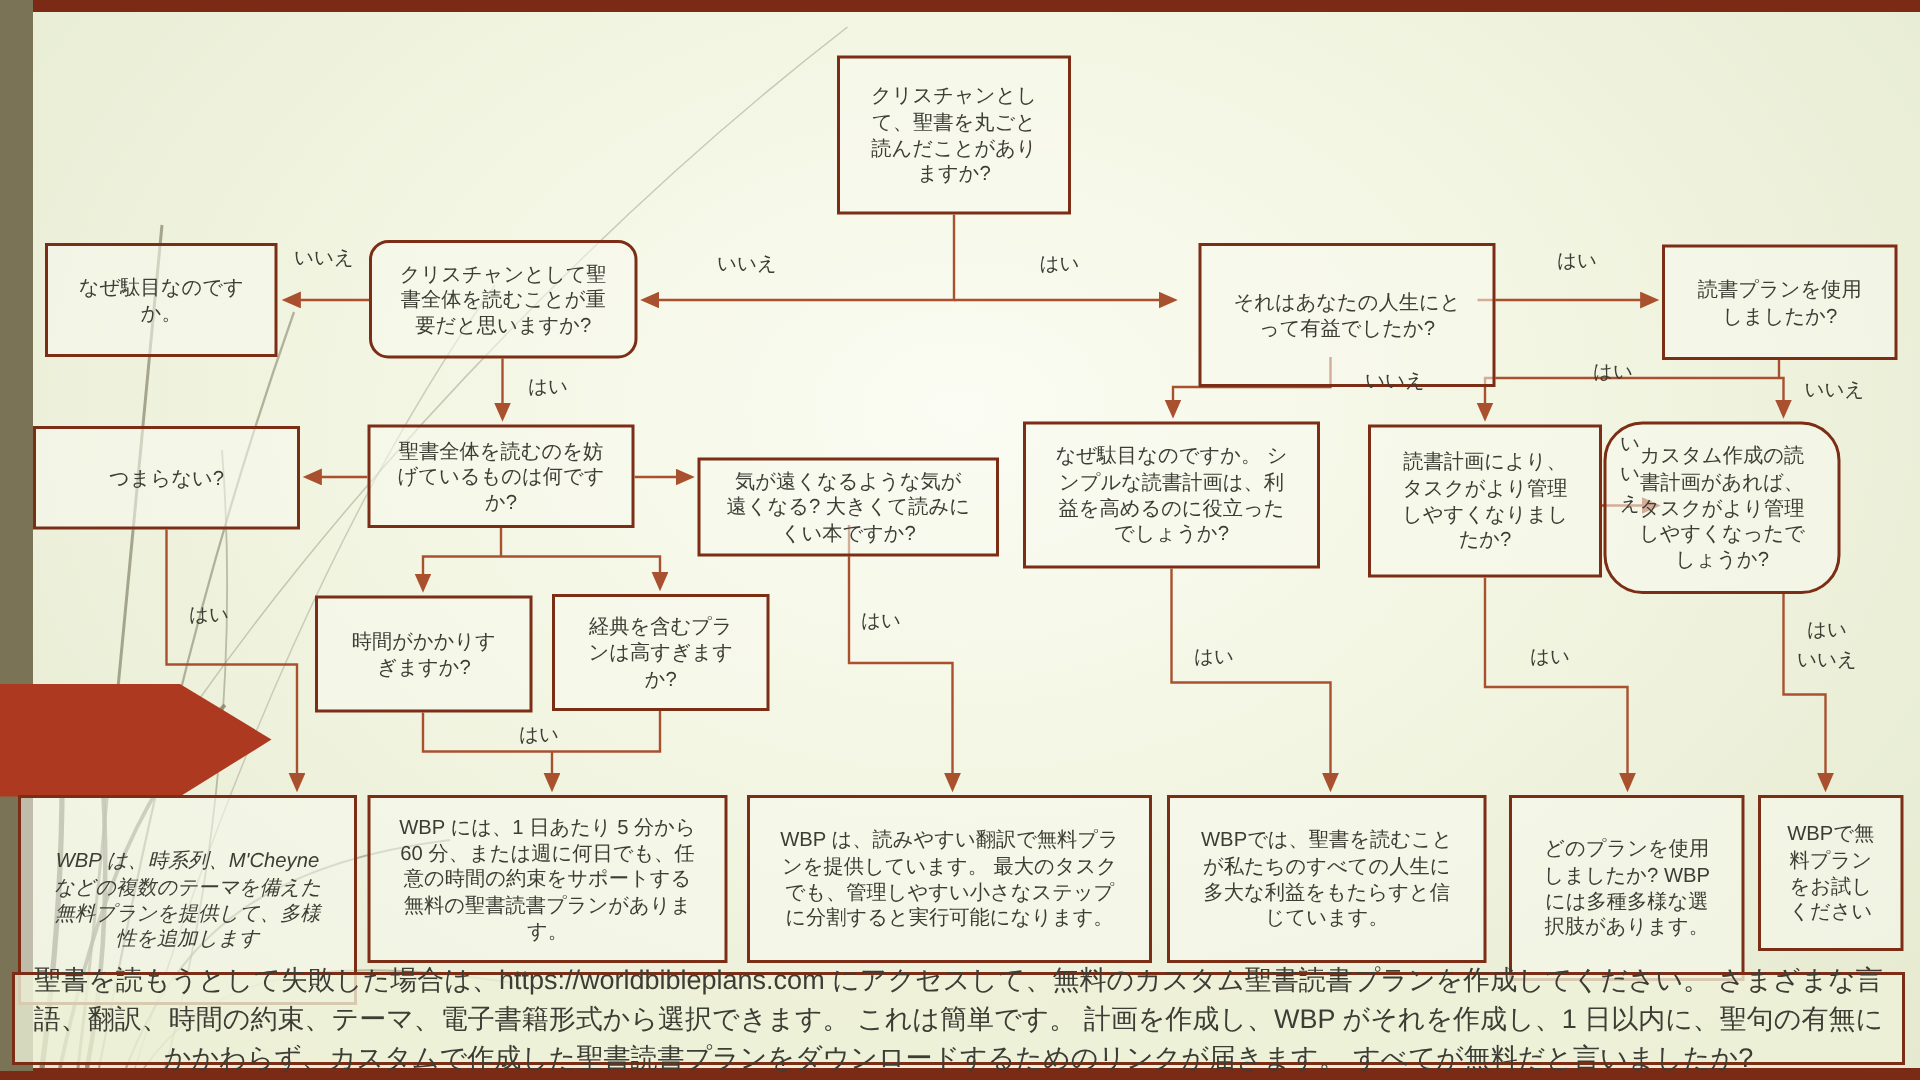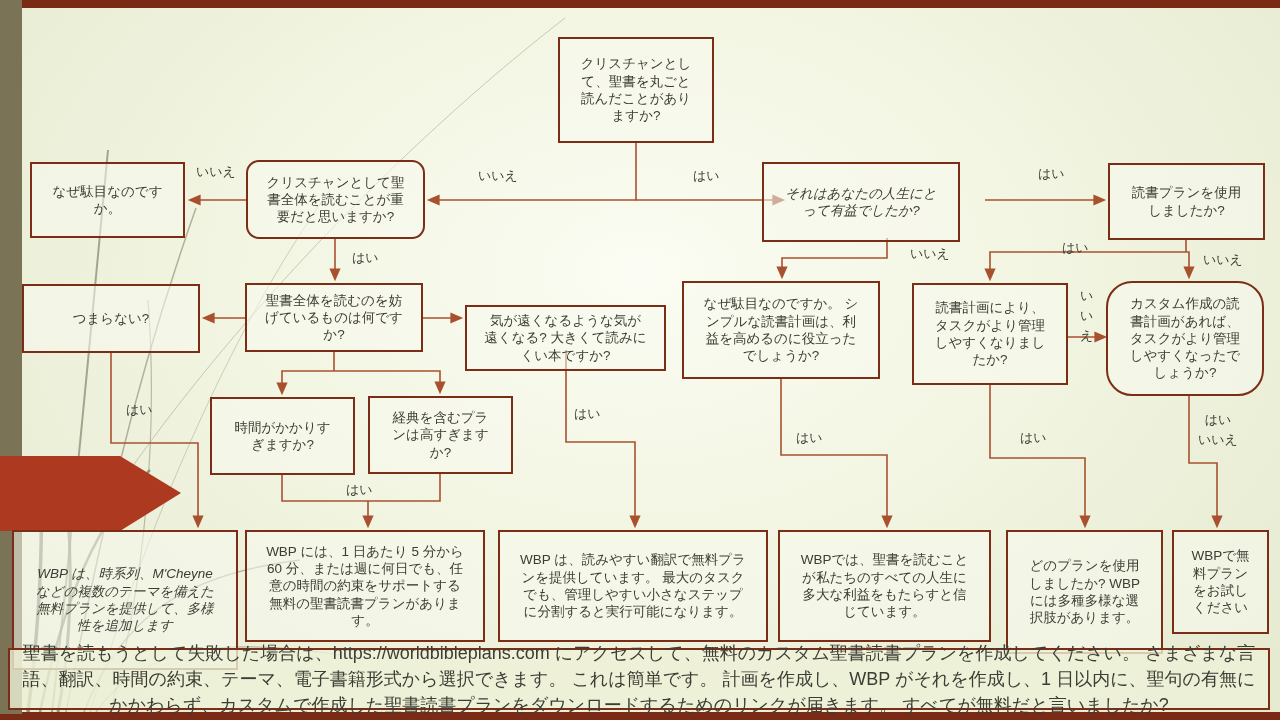--- a/index.html
+++ b/index.html
@@ -78,28 +78,28 @@
       <polyline points="566,350 566,442 635,442 635,525" fill="none" stroke="#a9512f" stroke-width="1.6" marker-end="url(#ah)"></polyline>
       <polyline points="781,379 781,455 887,455 887,525" fill="none" stroke="#a9512f" stroke-width="1.6" marker-end="url(#ah)"></polyline>
       <polyline points="1068,337 1104,337" fill="none" stroke="#a9512f" stroke-width="1.6" marker-end="url(#ah)"></polyline>
       <polyline points="990,385 990,458 1085,458 1085,525" fill="none" stroke="#a9512f" stroke-width="1.6" marker-end="url(#ah)"></polyline>
       <polyline points="1189,396 1189,463 1217,463 1217,525" fill="none" stroke="#a9512f" stroke-width="1.6" marker-end="url(#ah)"></polyline>
     </svg>
   <div id="nodes-layer">
       <div class="node" style="left: 558px; top: 37px; width: 156px; height: 106px;">クリスチャンとして、聖書を丸ごと読んだことがありますか?</div>
       <div class="node" style="left: 30px; top: 162px; width: 155px; height: 76px;">なぜ駄目なのですか。</div>
       <div class="node" style="left: 246px; top: 160px; width: 179px; height: 79px; border-radius: 13px;">クリスチャンとして聖書全体を読むことが重要だと思いますか?</div>
-      <div class="node" style="left: 762px; top: 162px; width: 198px; height: 80px; font-style: italic;">それはあなたの人生にとって有益でしたか?</div>
+      <div class="node" style="left: 799px; top: 162px; width: 198px; height: 96px;">それはあなたの人生にとって有益でしたか?</div>
       <div class="node" style="left: 1108px; top: 163px; width: 157px; height: 77px;">読書プランを使用しましたか?</div>
       <div class="node" style="left: 22px; top: 284px; width: 178px; height: 69px;">つまらない?</div>
       <div class="node" style="left: 245px; top: 283px; width: 178px; height: 69px;">聖書全体を読むのを妨げているものは何ですか?</div>
       <div class="node" style="left: 465px; top: 284px; width: 201px; height: 66px; margin-top: 21px;">気が遠くなるような気が遠くなる? 大きくて読みにくい本ですか?</div>
       <div class="node" style="left: 682px; top: 281px; width: 198px; height: 98px;">なぜ駄目なのですか。 シンプルな読書計画は、利益を高めるのに役立ったでしょうか?</div>
       <div class="node" style="left: 912px; top: 283px; width: 156px; height: 102px;">読書計画により、タスクがより管理しやすくなりましたか?</div>
-      <div class="node" style="left: 1106px; top: 281px; width: 158px; height: 115px; border-radius: 26px;">カスタム作成の読書計画があれば、タスクがより管理しやすくなったでしょうか?</div>
+      <div class="node" style="left: 1069px; top: 281px; width: 158px; height: 115px; border-radius: 26px;">カスタム作成の読書計画があれば、タスクがより管理しやすくなったでしょうか?</div>
       <div class="node" style="left: 210px; top: 397px; width: 145px; height: 78px;">時間がかかりすぎますか?</div>
       <div class="node" style="left: 368px; top: 396px; width: 145px; height: 78px;">経典を含むプランは高すぎますか?</div>
       <div class="node" style="left: 12px; top: 530px; width: 226px; height: 140px; font-style: italic;">WBP は、時系列、M'Cheyne などの複数のテーマを備えた無料プランを提供して、多様性を追加します</div>
       <div class="node" style="left: 245px; top: 530px; width: 240px; height: 112px;">WBP には、1 日あたり 5 分から 60 分、または週に何日でも、任意の時間の約束をサポートする無料の聖書読書プランがあります。</div>
       <div class="node" style="left: 498px; top: 530px; width: 270px; height: 112px;">WBP は、読みやすい翻訳で無料プランを提供しています。 最大のタスクでも、管理しやすい小さなステップに分割すると実行可能になります。</div>
       <div class="node" style="left: 778px; top: 530px; width: 213px; height: 112px;">WBPでは、聖書を読むことが私たちのすべての人生に多大な利益をもたらすと信じています。</div>
       <div class="node" style="left: 1006px; top: 530px; width: 157px; height: 124px;">どのプランを使用しましたか? WBP には多種多様な選択肢があります。</div>
       <div class="node" style="left: 1172px; top: 530px; width: 97px; height: 104px;">WBPで無料プランをお試しください</div>
     </div>
   <div id="labels-layer">

